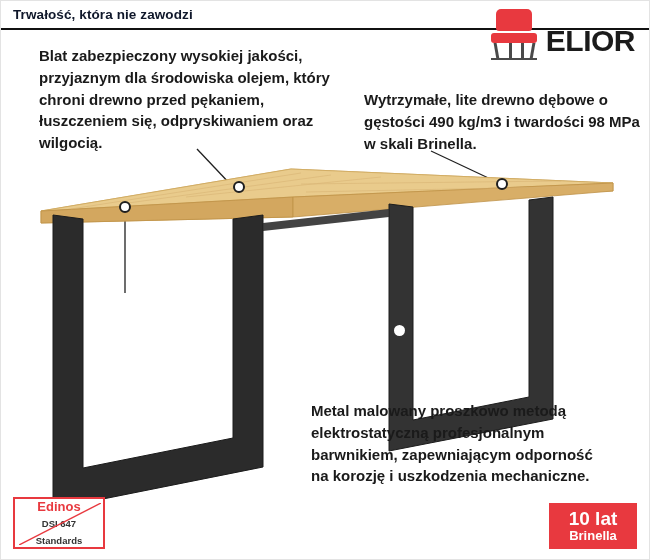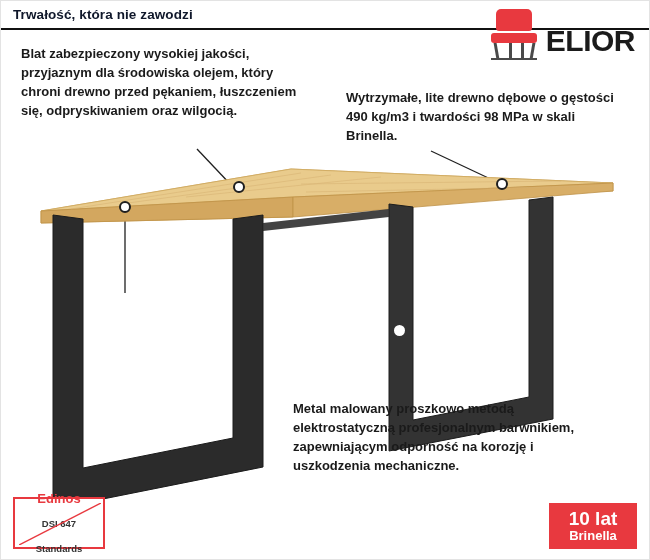--- a/index.html
+++ b/index.html
@@ -104,24 +104,25 @@
     position: absolute;
     left: 0;
     top: 0;
     width: 650px;
     height: 560px;
   }
 
   
   .callout {
     position: absolute;
-    font-size: 13px;
+    font-size: 15px;
     line-height: 1.45;
     color: #1a1a1a;
     font-weight: bold;
+    margin-left: 18px;
   }
   .c-top-left   { left: 20px;  top: 44px;  width: 295px; }
   .c-top-right  { left: 345px; top: 88px;  width: 280px; }
   .c-mid-left   { left: 80px;  top: 293px; width: 175px; }
   .c-bot-right  { left: 292px; top: 399px; width: 300px; }
 
   
   .dot {
     position: absolute;
     width: 12px;
@@ -145,21 +146,21 @@
     bottom: 10px;
     width: 92px;
     height: 52px;
     border: 2px solid #e8393f;
     box-sizing: border-box;
     background: #ffffff;
     display: flex;
     flex-direction: column;
     align-items: center;
     justify-content: center;
-    gap: 14px;
+    gap: 6px;
   }
   .cert-brand {
     font-size: 13px;
     font-weight: bold;
     color: #e8393f;
     line-height: 1;
   }
   .cert-line {
     font-size: 9.5px;
     font-weight: bold;

